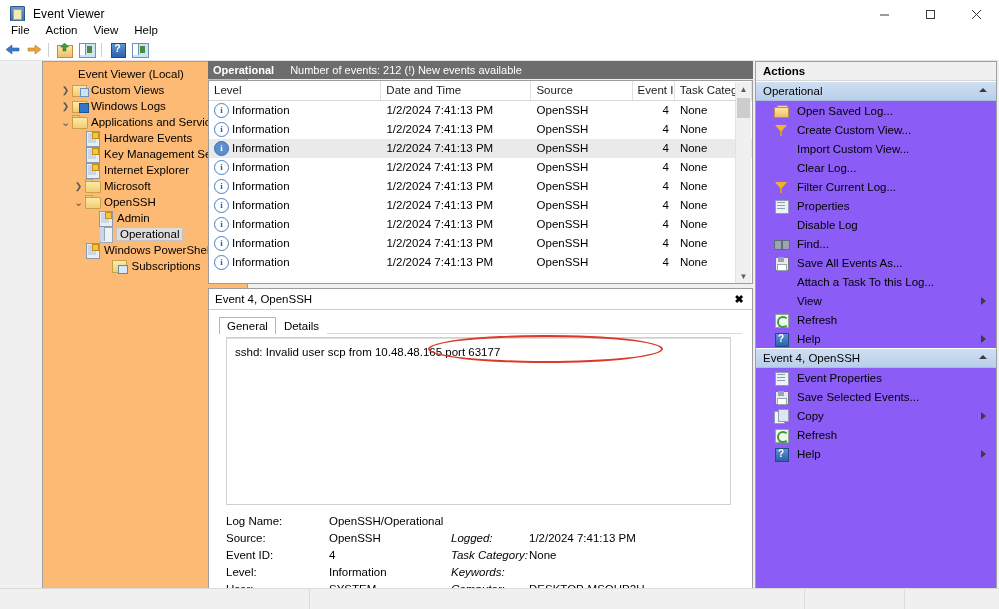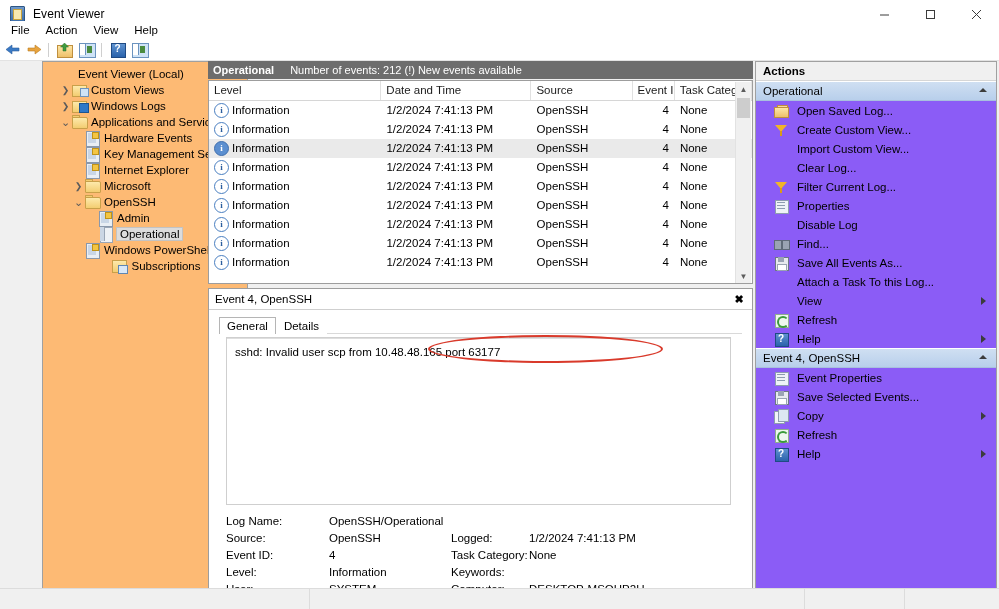--- a/index.html
+++ b/index.html
@@ -251,21 +251,21 @@
     pointer-events: none;
   }
 
   .meta {
     position: absolute; left: 17px; top: 223px; width: 505px;
     font-size: 11.5px;
   }
   .meta-row { display: flex; height: 17px; align-items: center; }
   .m-k1 { width: 103px; }
   .m-v1 { width: 122px; }
-  .m-k2 { width: 78px; }
+  .m-k2 { width: 78px; font-style: italic; }
   .m-v2 { flex: 1; }
 
   
   .actions {
     position: absolute; left: 755px; top: 61px; width: 242px; height: 535px;
     background: #8b5cf6; border: 1px solid #a0a0a0; box-sizing: border-box;
     overflow: hidden;
   }
   .act-title {
     height: 18px; display: flex; align-items: center;

